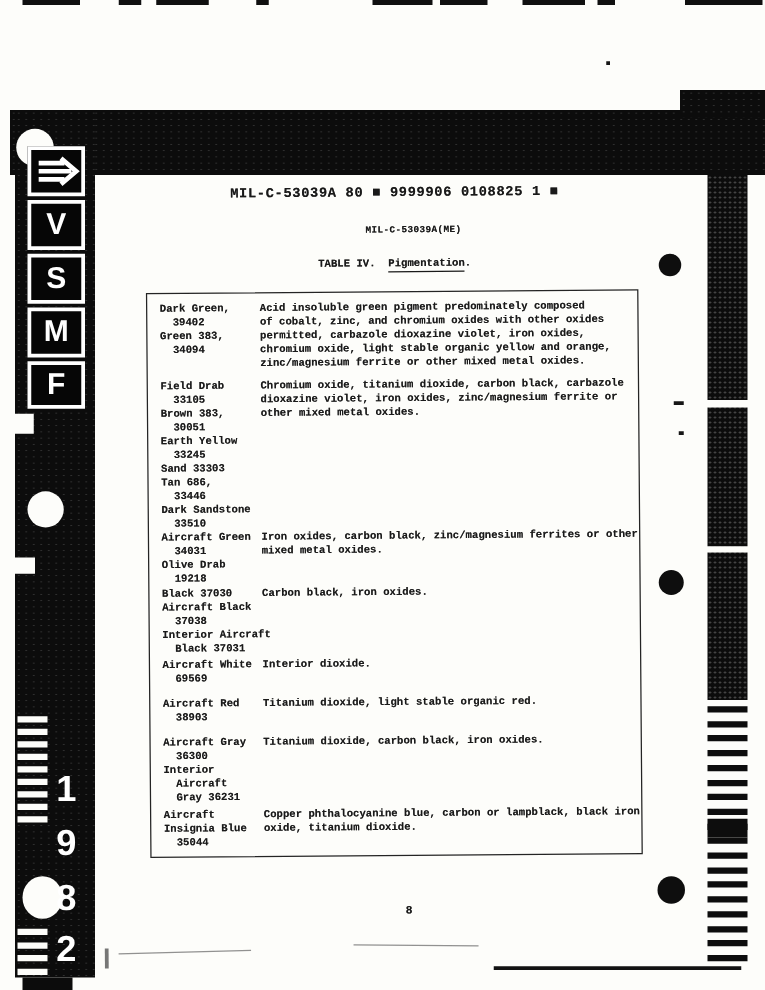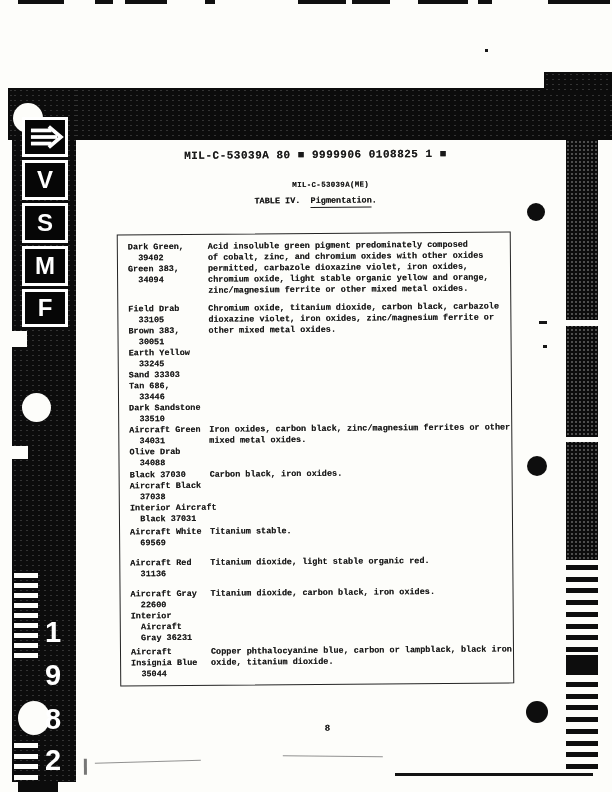--- a/index.html
+++ b/index.html
@@ -35,21 +35,21 @@
   
   .dot{background:#0e0e0e;border-radius:50%;}
   .speck{background:#161616;}
   
   .doc{position:absolute;left:0;top:0;width:612px;height:792px;
        transform:rotate(-0.45deg);color:#191919;}
   .txt{position:absolute;font-weight:bold;white-space:pre;
        text-shadow:0 0 .4px rgba(10,10,10,.65);}
   .ocr{left:186px;top:149px;font-size:11px;letter-spacing:.5px;}
   .specnum{left:294px;top:181px;font-size:7.5px;letter-spacing:.3px;}
-  .ttl{left:256px;top:196px;font-size:8.5px;}
+  .ttl{left:256px;top:206px;font-size:8.5px;}
   .uline{border-bottom:1px solid #1a1a1a;padding-bottom:.5px;}
   .frame{left:118px;top:233px;width:394px;height:452px;border:1.5px solid #242424;
          box-sizing:border-box;}
   .trow{position:absolute;left:0;width:100%;}
   .cell{position:absolute;white-space:pre;font-weight:bold;font-size:8.5px;
         line-height:11px;color:#1a1a1a;text-shadow:0 0 .4px rgba(10,10,10,.6);}
   .cell.names{left:10px;}
   .cell.desc{left:90px;}
   .pageno{left:322px;top:724px;font-size:9px;}
   .smudge{position:absolute;border-top:1.3px solid #6c6c6c;opacity:.75;}
@@ -190,45 +190,45 @@
 Dark Sandstone
   33510</div>
             <div class="cell desc">Chromium oxide, titanium dioxide, carbon black, carbazole
 dioxazine violet, iron oxides, zinc/magnesium ferrite or
 other mixed metal oxides.</div>
           </div>
           <div class="trow" style="top: 190px;">
             <div class="cell names">Aircraft Green
   34031
 Olive Drab
-  34088</div>
+  19218</div>
             <div class="cell desc">Iron oxides, carbon black, zinc/magnesium ferrites or other
 mixed metal oxides.</div>
           </div>
           <div class="trow" style="top: 235px;">
             <div class="cell names">Black 37030
 Aircraft Black
   37038
 Interior Aircraft
   Black 37031</div>
             <div class="cell desc">Carbon black, iron oxides.</div>
           </div>
           <div class="trow" style="top: 292px;">
             <div class="cell names">Aircraft White
   69569</div>
-            <div class="cell desc">Titanium stable.</div>
+            <div class="cell desc">Interior dioxide.</div>
           </div>
           <div class="trow" style="top: 323px;">
             <div class="cell names">Aircraft Red
-  31136</div>
+  38903</div>
             <div class="cell desc">Titanium dioxide, light stable organic red.</div>
           </div>
           <div class="trow" style="top: 354px;">
             <div class="cell names">Aircraft Gray
-  22600
+  36300
 Interior
   Aircraft
   Gray 36231</div>
             <div class="cell desc">Titanium dioxide, carbon black, iron oxides.</div>
           </div>
           <div class="trow" style="top: 412px;">
             <div class="cell names">Aircraft
 Insignia Blue
   35044</div>
             <div class="cell desc">Copper phthalocyanine blue, carbon or lampblack, black iron

